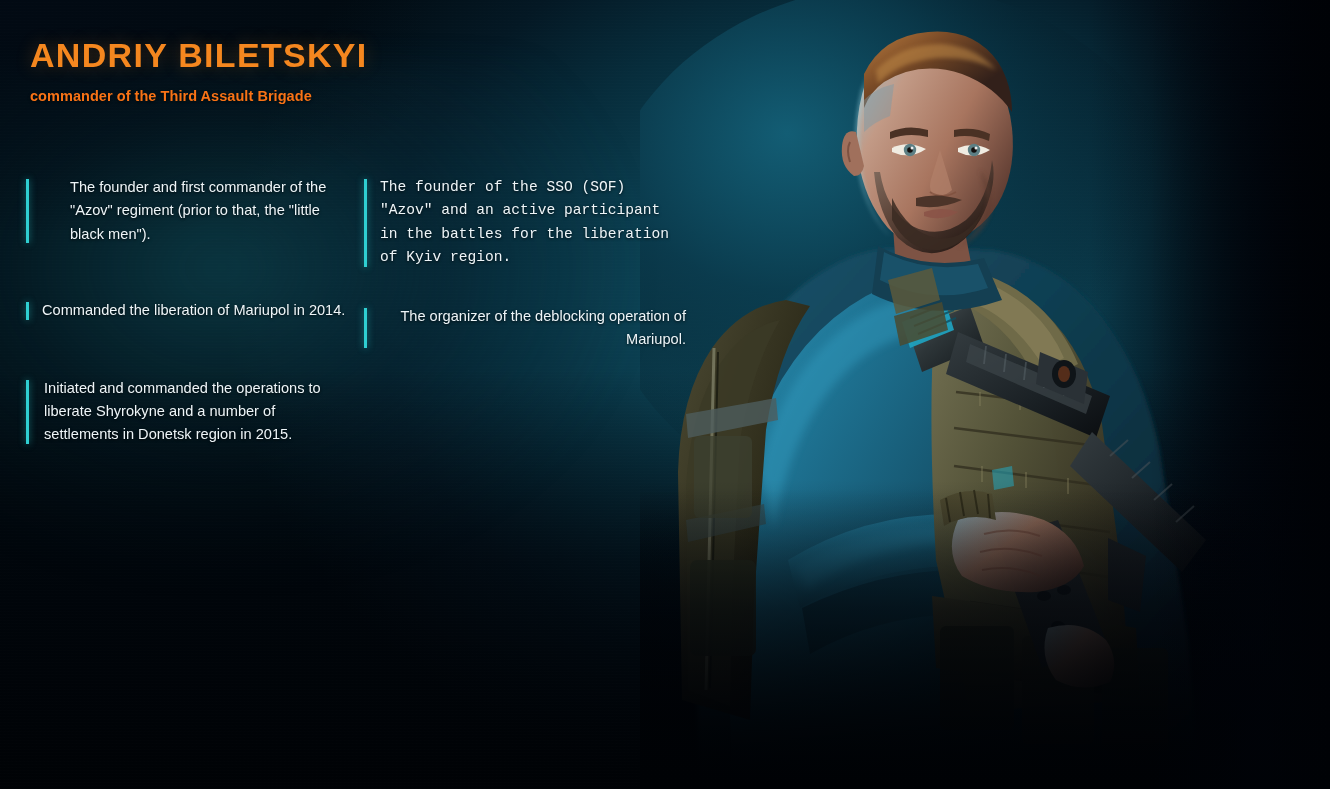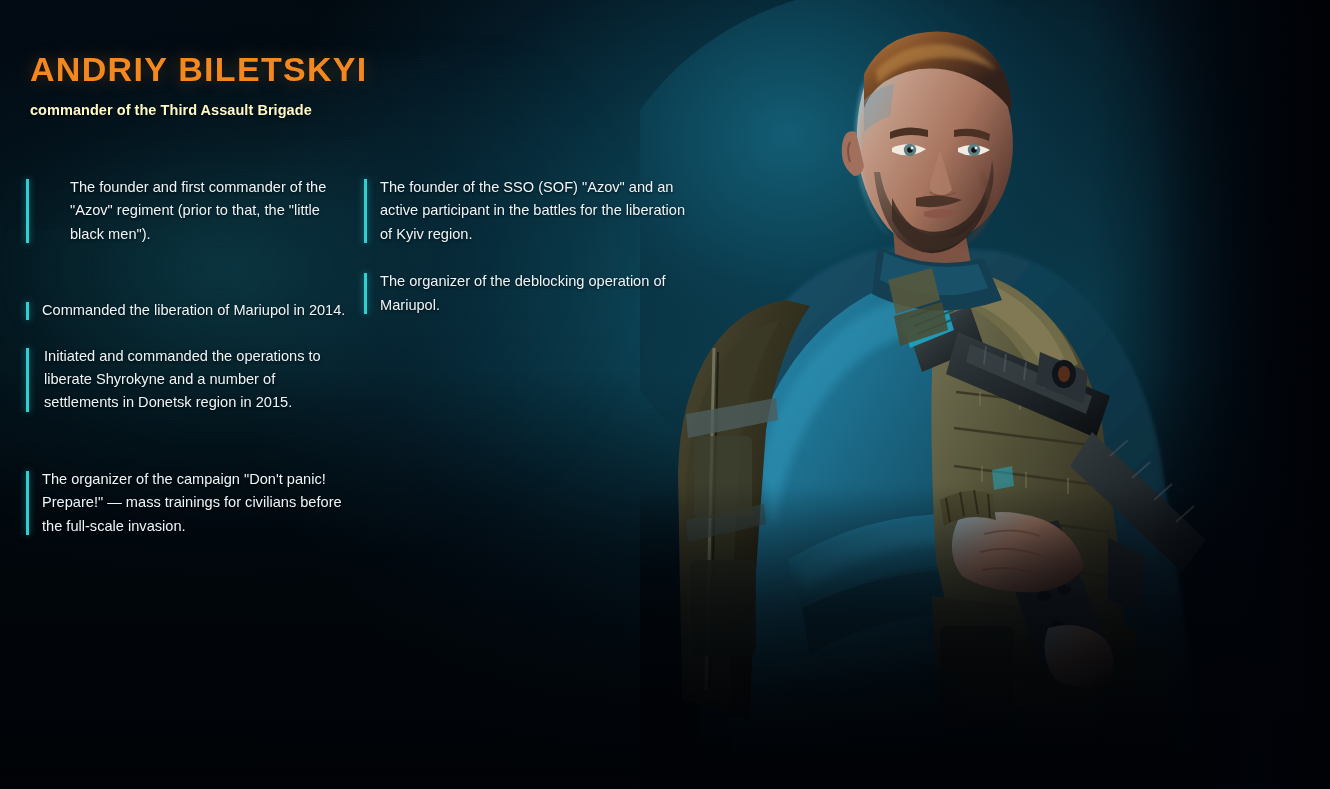--- a/index.html
+++ b/index.html
@@ -46,32 +46,32 @@
   .bg-noise {
     position:absolute; inset:0;
     opacity:.16;
     background-image:
       repeating-linear-gradient(0deg, rgba(255,255,255,.035) 0px, rgba(255,255,255,.035) 1px, rgba(0,0,0,0) 1px, rgba(0,0,0,0) 3px),
       repeating-linear-gradient(90deg, rgba(255,255,255,.025) 0px, rgba(255,255,255,.025) 1px, rgba(0,0,0,0) 1px, rgba(0,0,0,0) 4px);
     pointer-events:none;
   }
 
   
-  .header { position:absolute; left:30px; top:52px; z-index:12; }
+  .header { position:absolute; left:30px; top:38px; z-index:12; }
   .name-title {
     font-size:34px; font-weight:bold;
     letter-spacing:1.3px;
     color:#f5871f;
     line-height:1.05;
     text-shadow:0 0 18px rgba(245,135,31,0.28);
   }
   .role-sub {
     margin-top:14px;
     font-size:14.5px; font-weight:bold;
-    color:#fef9c3;
+    color:#f97316;
     letter-spacing:0.05px;
     text-shadow:0 1px 3px rgba(0,0,0,0.65);
   }
 
   
   .facts {
     position:absolute; left:26px; top:176px;
     width:660px; z-index:12;
     display:flex;
     gap:16px;
@@ -89,24 +89,24 @@
     background:#2fcfd2;
     box-shadow:0 0 7px rgba(47,207,210,0.55);
   }
   .fact-text {
     font-size:14.6px;
     line-height:23.4px;
     color:#eef5f8;
     text-shadow:0 1px 3px rgba(0,0,0,0.75);
   }
   .col-a .fact:nth-child(1) { margin-bottom:53px;padding-left:44px; }
-  .col-a .fact:nth-child(2) { margin-bottom:22px; }
+  .col-a .fact:nth-child(2) { margin-bottom:54px; }
   .col-a .fact:nth-child(3) { margin-bottom:53px;padding-left:18px; }
-  .col-b .fact:nth-child(1) { margin-bottom:24px; }
-  .col-b .fact:nth-child(2) { margin-bottom:54px; }
+  .col-b .fact:nth-child(1) { margin-bottom:35px;font-family:Liberation Mono, monospace; }
+  .col-b .fact:nth-child(2) { margin-bottom:54px;text-align:right; }
 
   
   .figure-wrap {
     position:absolute;
     left:640px; top:0;
     width:690px; height:789px;
     z-index:8;
   }
   .figure-wrap svg { display:block; width:100%; height:100%; }
   .fig-bottom-fade {
@@ -428,23 +428,20 @@
     <div class="fact-col col-a">
       <div class="fact">
         <div class="fact-text">The founder and first commander of the "Azov" regiment (prior to that, the "little black men").</div>
       </div>
       <div class="fact">
         <div class="fact-text">Commanded the liberation of Mariupol in 2014.</div>
       </div>
       <div class="fact">
         <div class="fact-text">Initiated and commanded the operations to liberate Shyrokyne and a number of settlements in Donetsk region in 2015.</div>
       </div>
-      <div class="fact">
-        <div class="fact-text">The organizer of the campaign "Don't panic! Prepare!" — mass trainings for civilians before the full-scale invasion.</div>
-      </div>
     </div>
 
     <div class="fact-col col-b">
       <div class="fact">
         <div class="fact-text">The founder of the SSO (SOF) "Azov" and an active participant in the battles for the liberation of Kyiv region.</div>
       </div>
       <div class="fact">
         <div class="fact-text">The organizer of the deblocking operation of Mariupol.</div>
       </div>
     </div>

